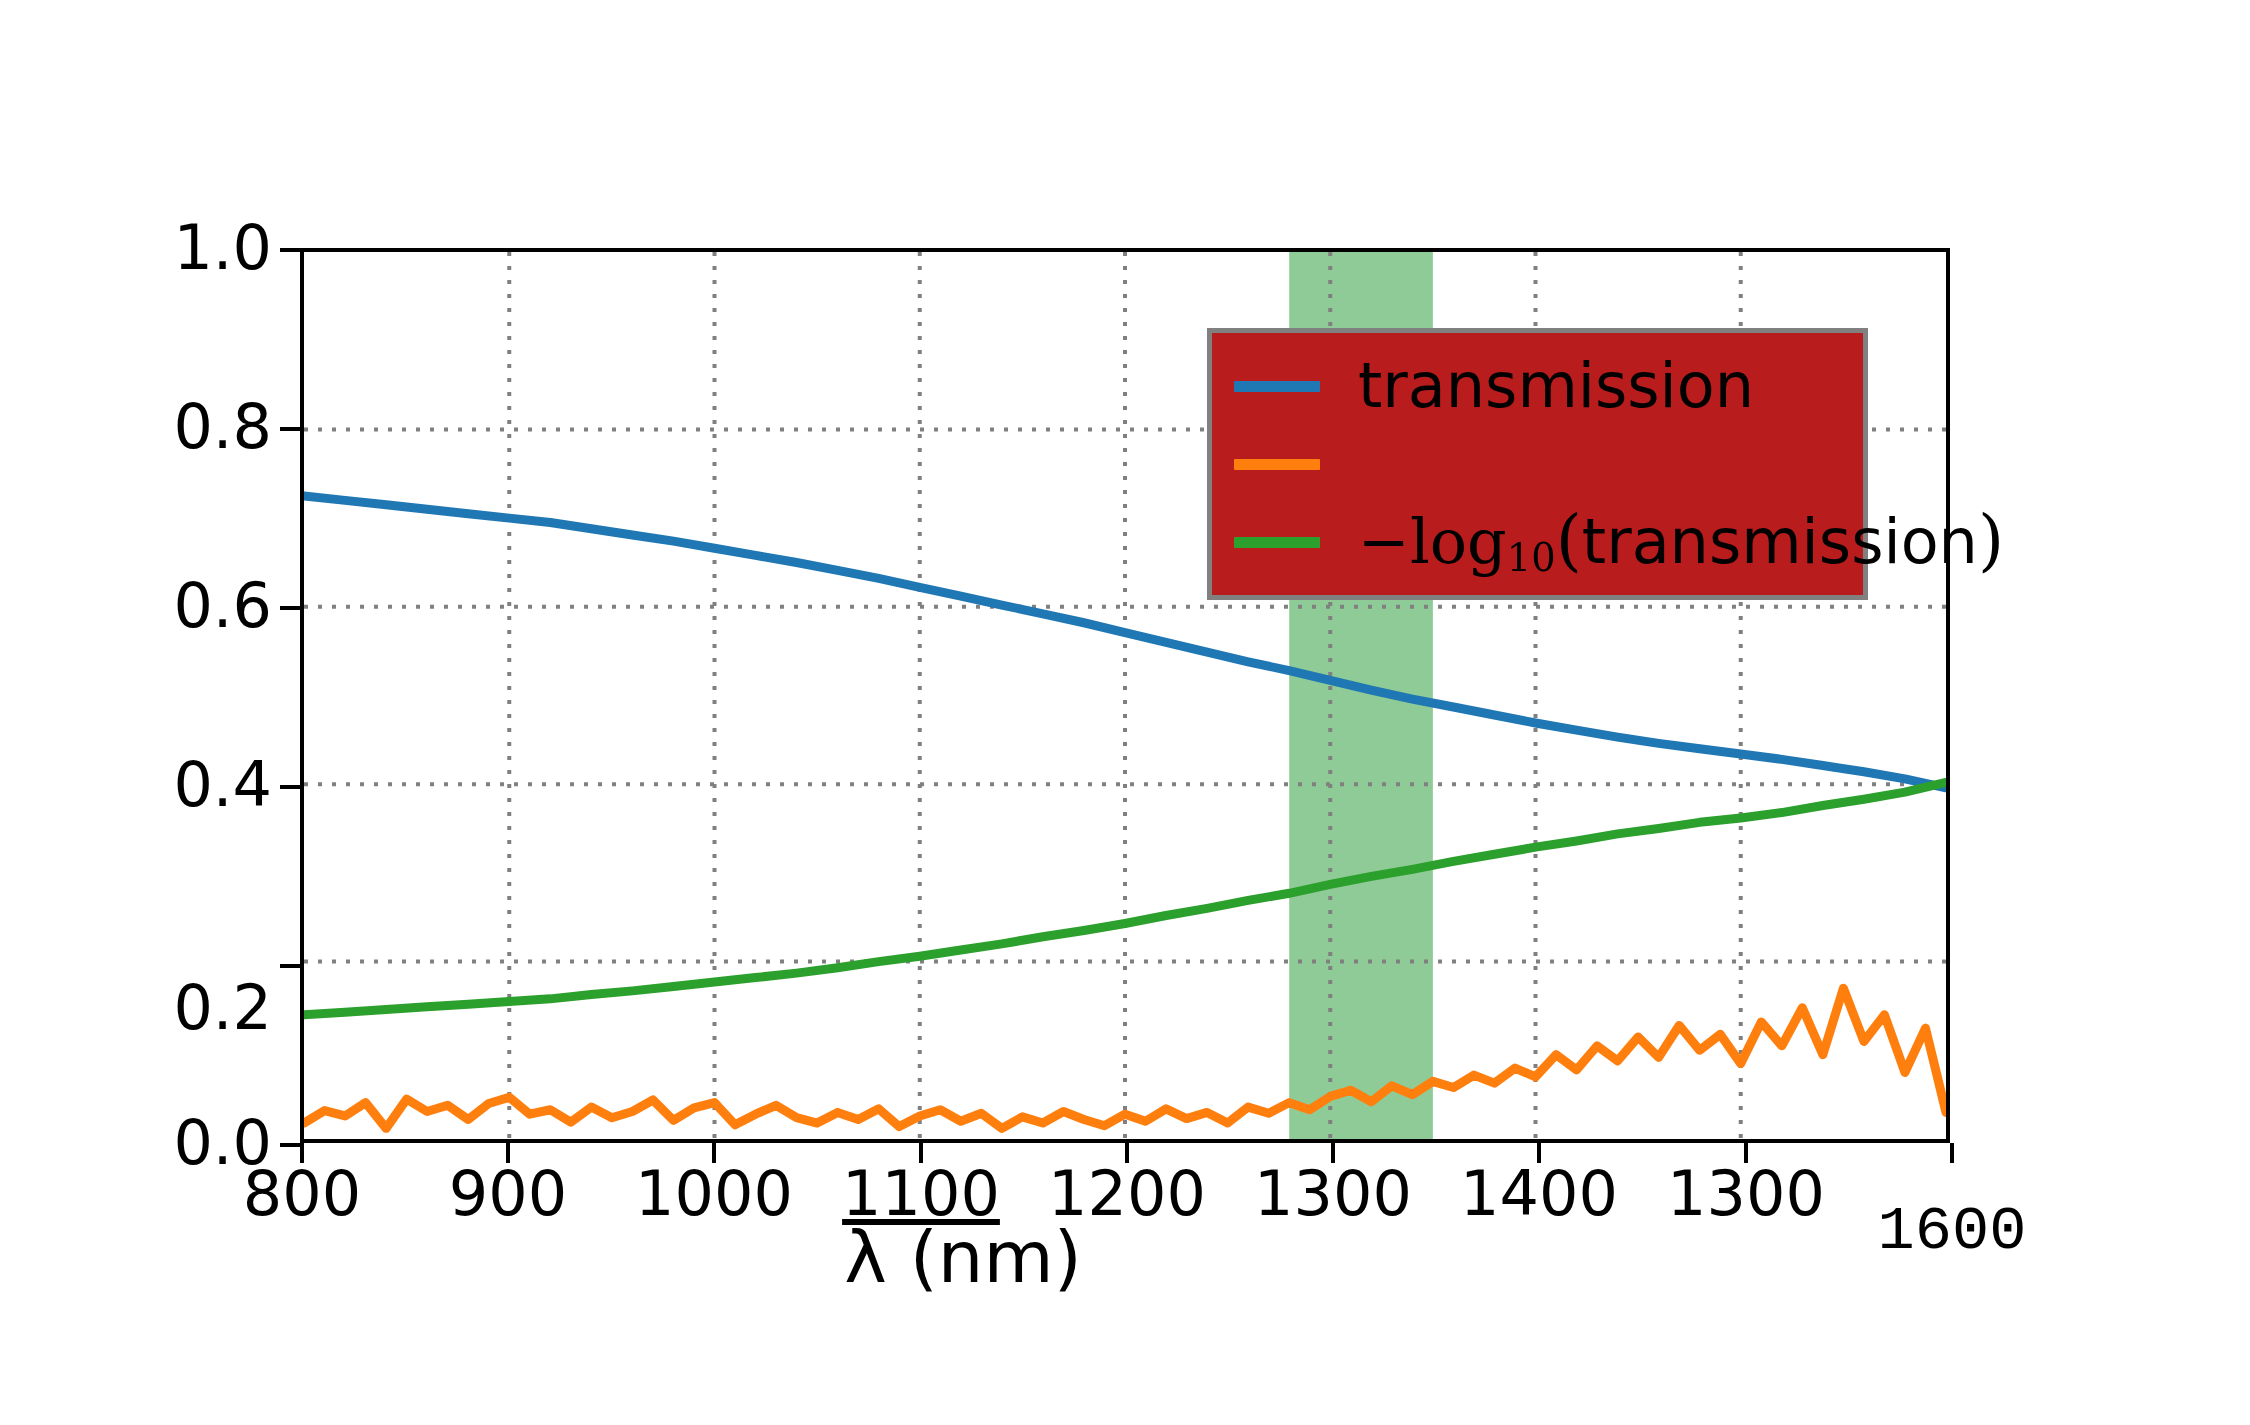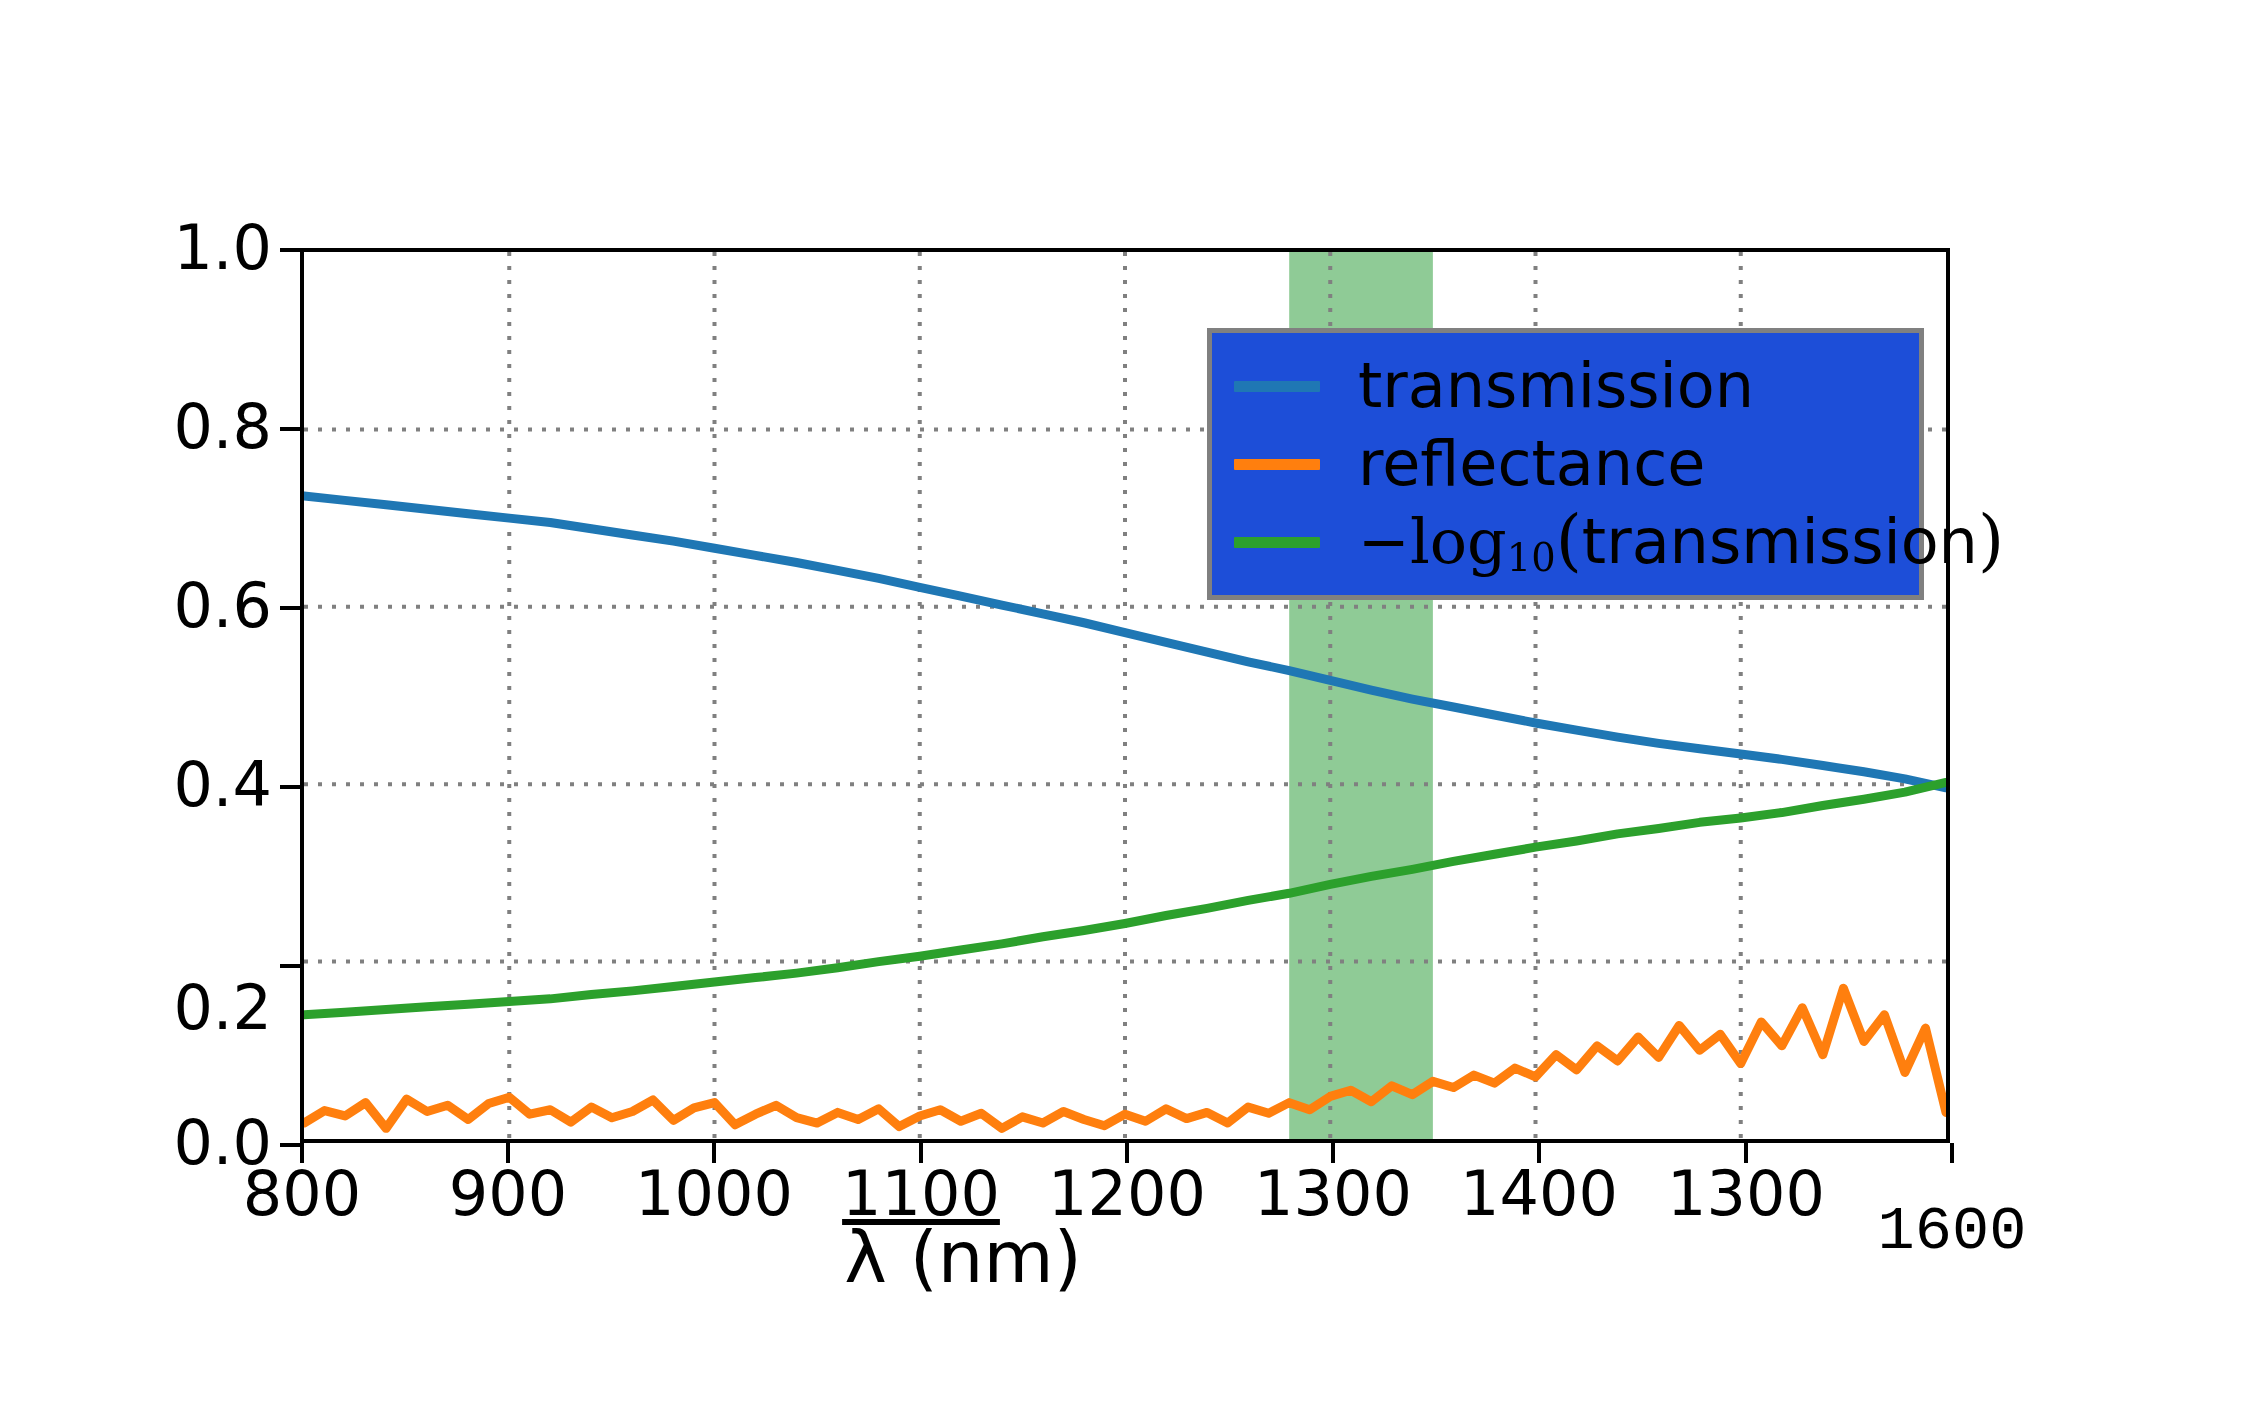--- a/index.html
+++ b/index.html
@@ -11,22 +11,22 @@
   svg.layer{position:absolute;left:0;top:0;width:100%;height:100%;overflow:visible;}
   .yt{position:absolute;font-size:62px;color:#000;line-height:1;white-space:nowrap;
       text-align:right;width:220px;right:1985px;}
   .xt{position:absolute;font-size:62px;color:#000;line-height:1;white-space:nowrap;
       text-align:center;width:260px;}
   #xaxis-title{position:absolute;left:0;top:1215px;width:1926px;text-align:center;
                font-size:72px;color:#000;}
   #xaxis-title .lam{font-family:"DejaVu Sans",sans-serif;}
   .tickmark-y{position:absolute;background:#000;width:20px;height:4px;left:280px;}
   .tickmark-x{position:absolute;background:#000;width:4px;height:20px;top:1143px;}
-  #legend{position:absolute;left:1207px;top:328px;width:717px;height:272px;
-          background:#1d4ed8;border:5px solid #808080;box-sizing:border-box;
+  #legend{position:absolute;left:1207px;top:328px;width:661px;height:272px;
+          background:#b91c1c;border:5px solid #808080;box-sizing:border-box;
           display:flex;flex-direction:column;justify-content:space-around;
           padding:14px 0 14px 0;}
   .legend-row{display:flex;align-items:center;height:76px;}
   .legend-swatch{width:86px;height:11px;margin-left:22px;margin-right:38px;flex:none;border-radius:1px;}
   .legend-text{font-size:62px;color:#000;white-space:nowrap;line-height:1;}
   .legend-text.math{font-family:"DejaVu Serif",serif;}
   .legend-text.math .mathsans{font-family:"DejaVu Sans",sans-serif;}
   .legend-text.math sub{font-size:0.62em;vertical-align:-0.22em;}
   .legend-text.math .paren{font-size:1.08em;}
 </style>
@@ -102,21 +102,20 @@
     </div>
   </div>
 
   <div id="legend">
     <div class="legend-row">
       <span class="legend-swatch" style="background:#1f77b4;"></span>
       <span class="legend-text">transmission</span>
     </div>
     <div class="legend-row">
       <span class="legend-swatch" style="background:#ff7f0e;"></span>
-      <span class="legend-text">reflectance</span>
     </div>
     <div class="legend-row">
       <span class="legend-swatch" style="background:#2ca02c;"></span>
       <span class="legend-text math"><span>−</span><span>log</span><sub>10</sub><span class="paren">(</span><span class="mathsans">transmission</span><span class="paren">)</span></span>
     </div>
   </div>
 
 </div>
 
 </body></html>

